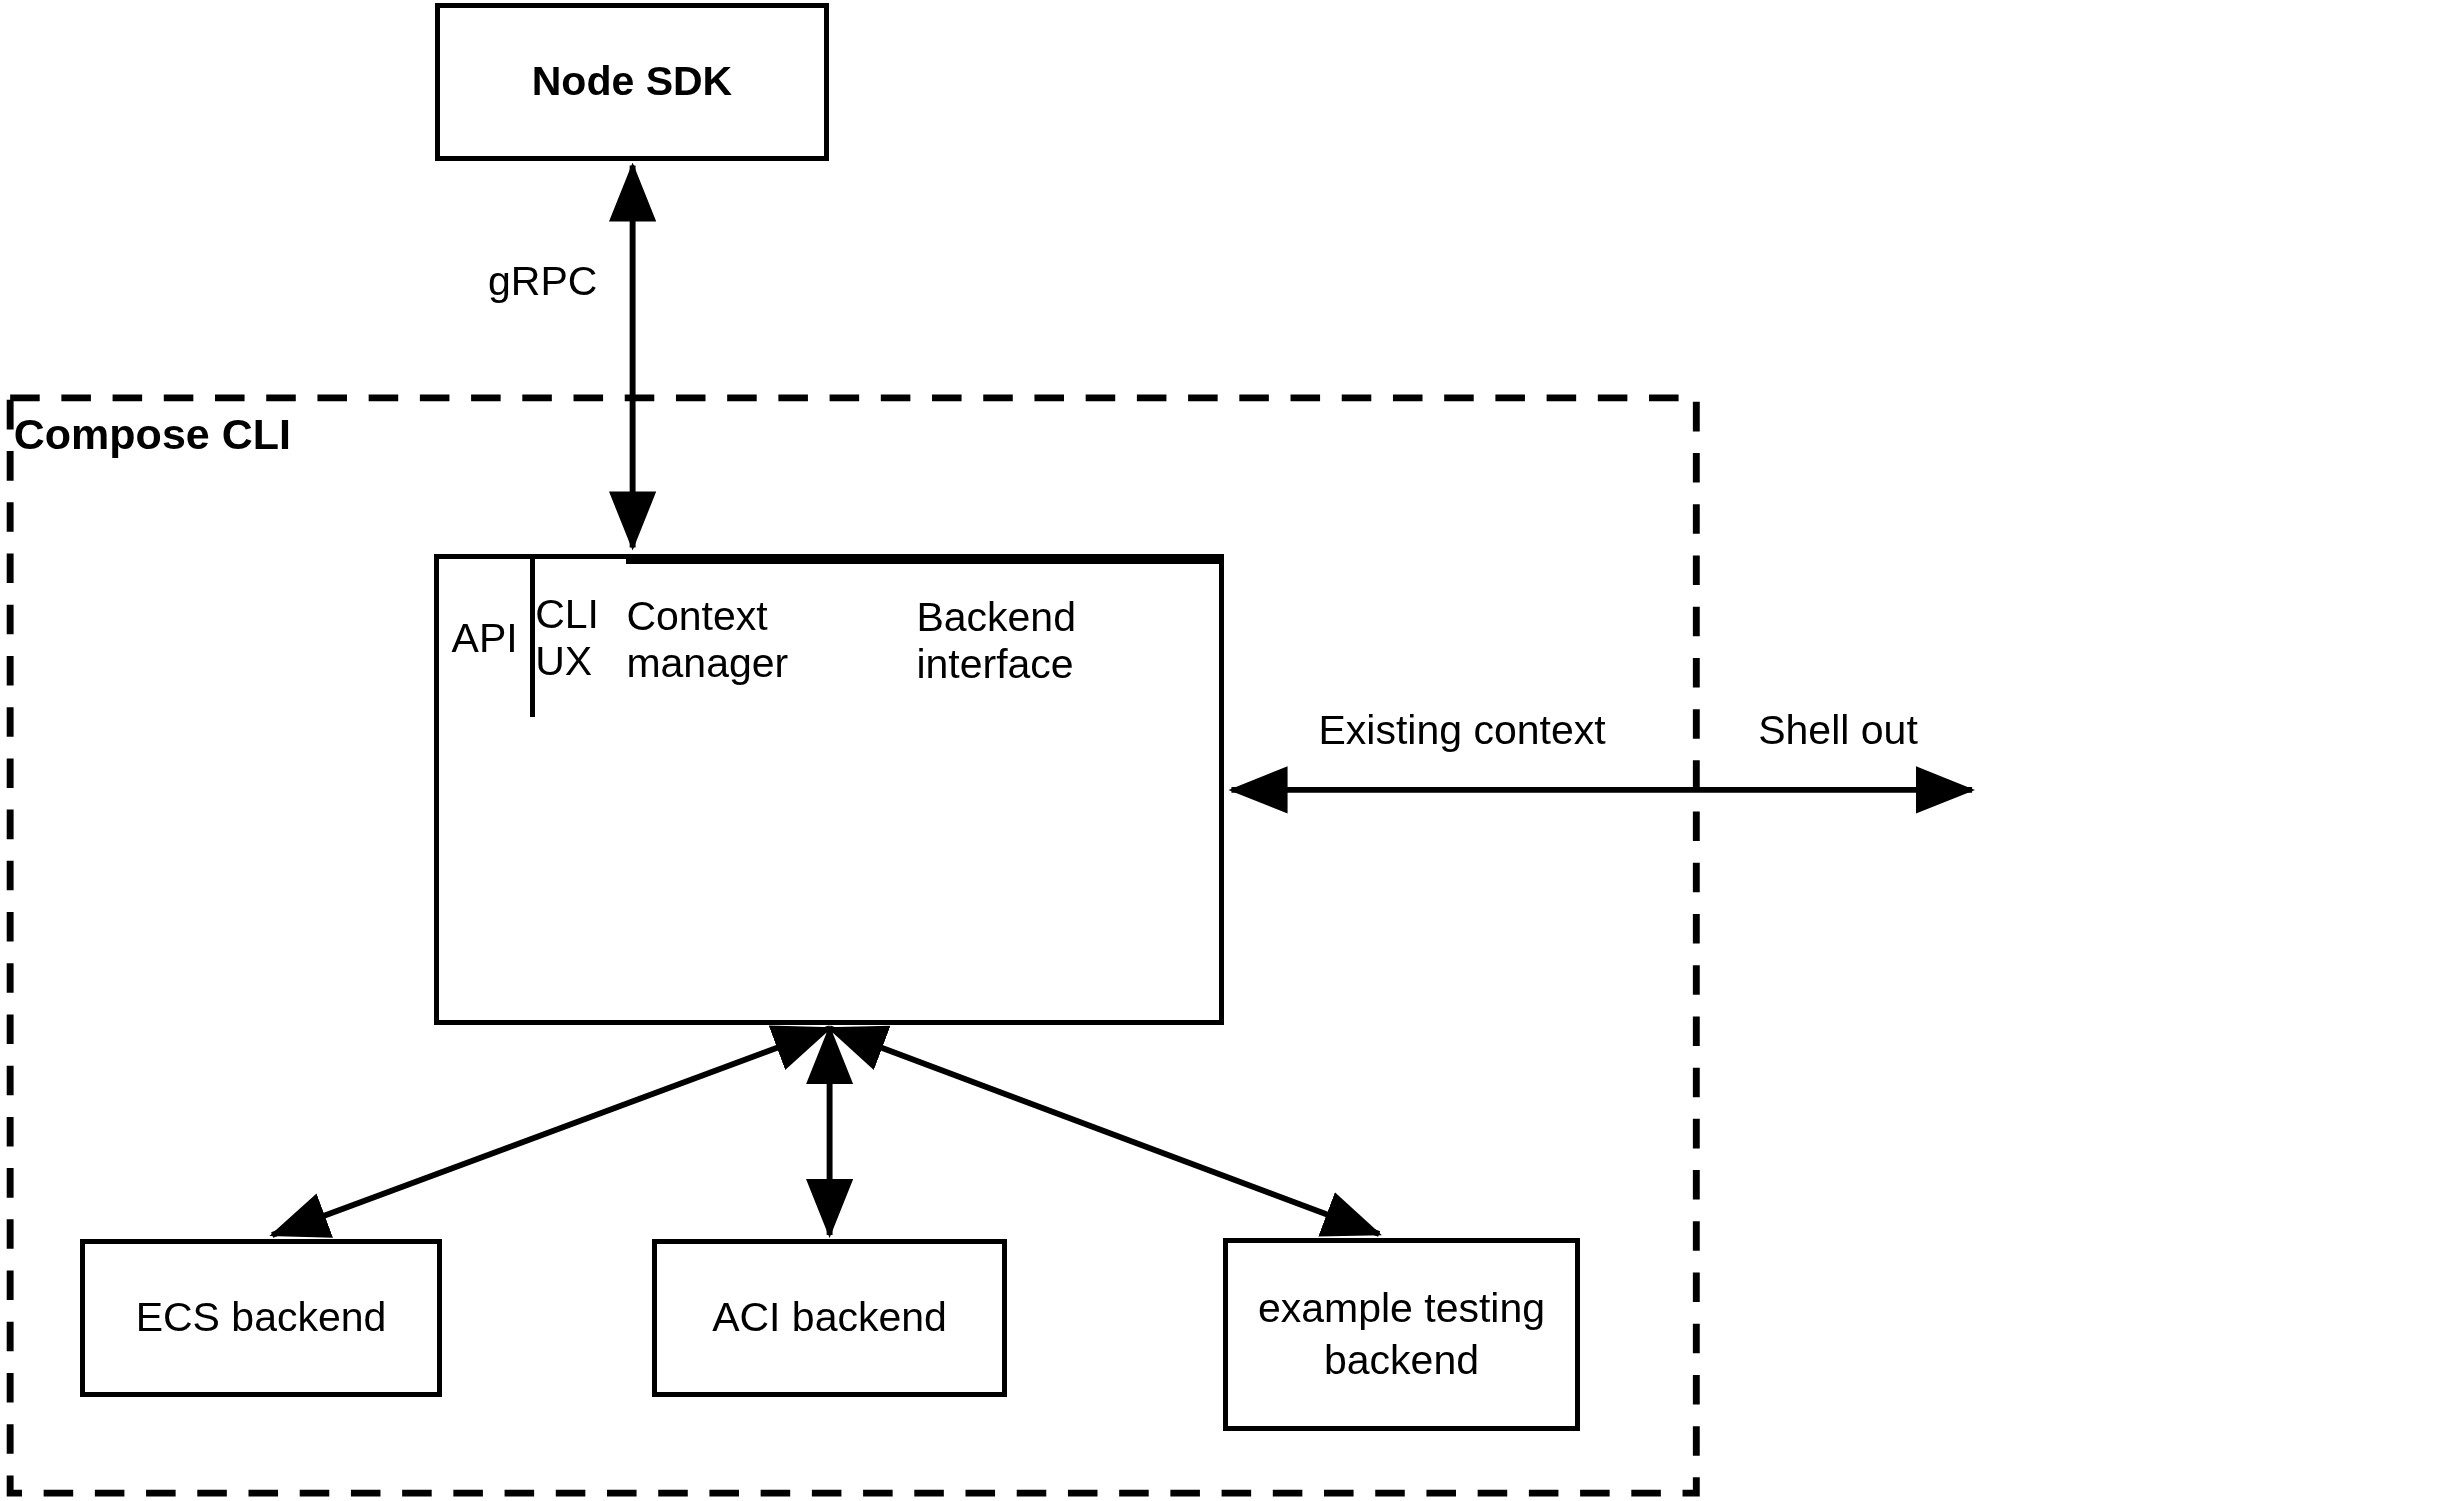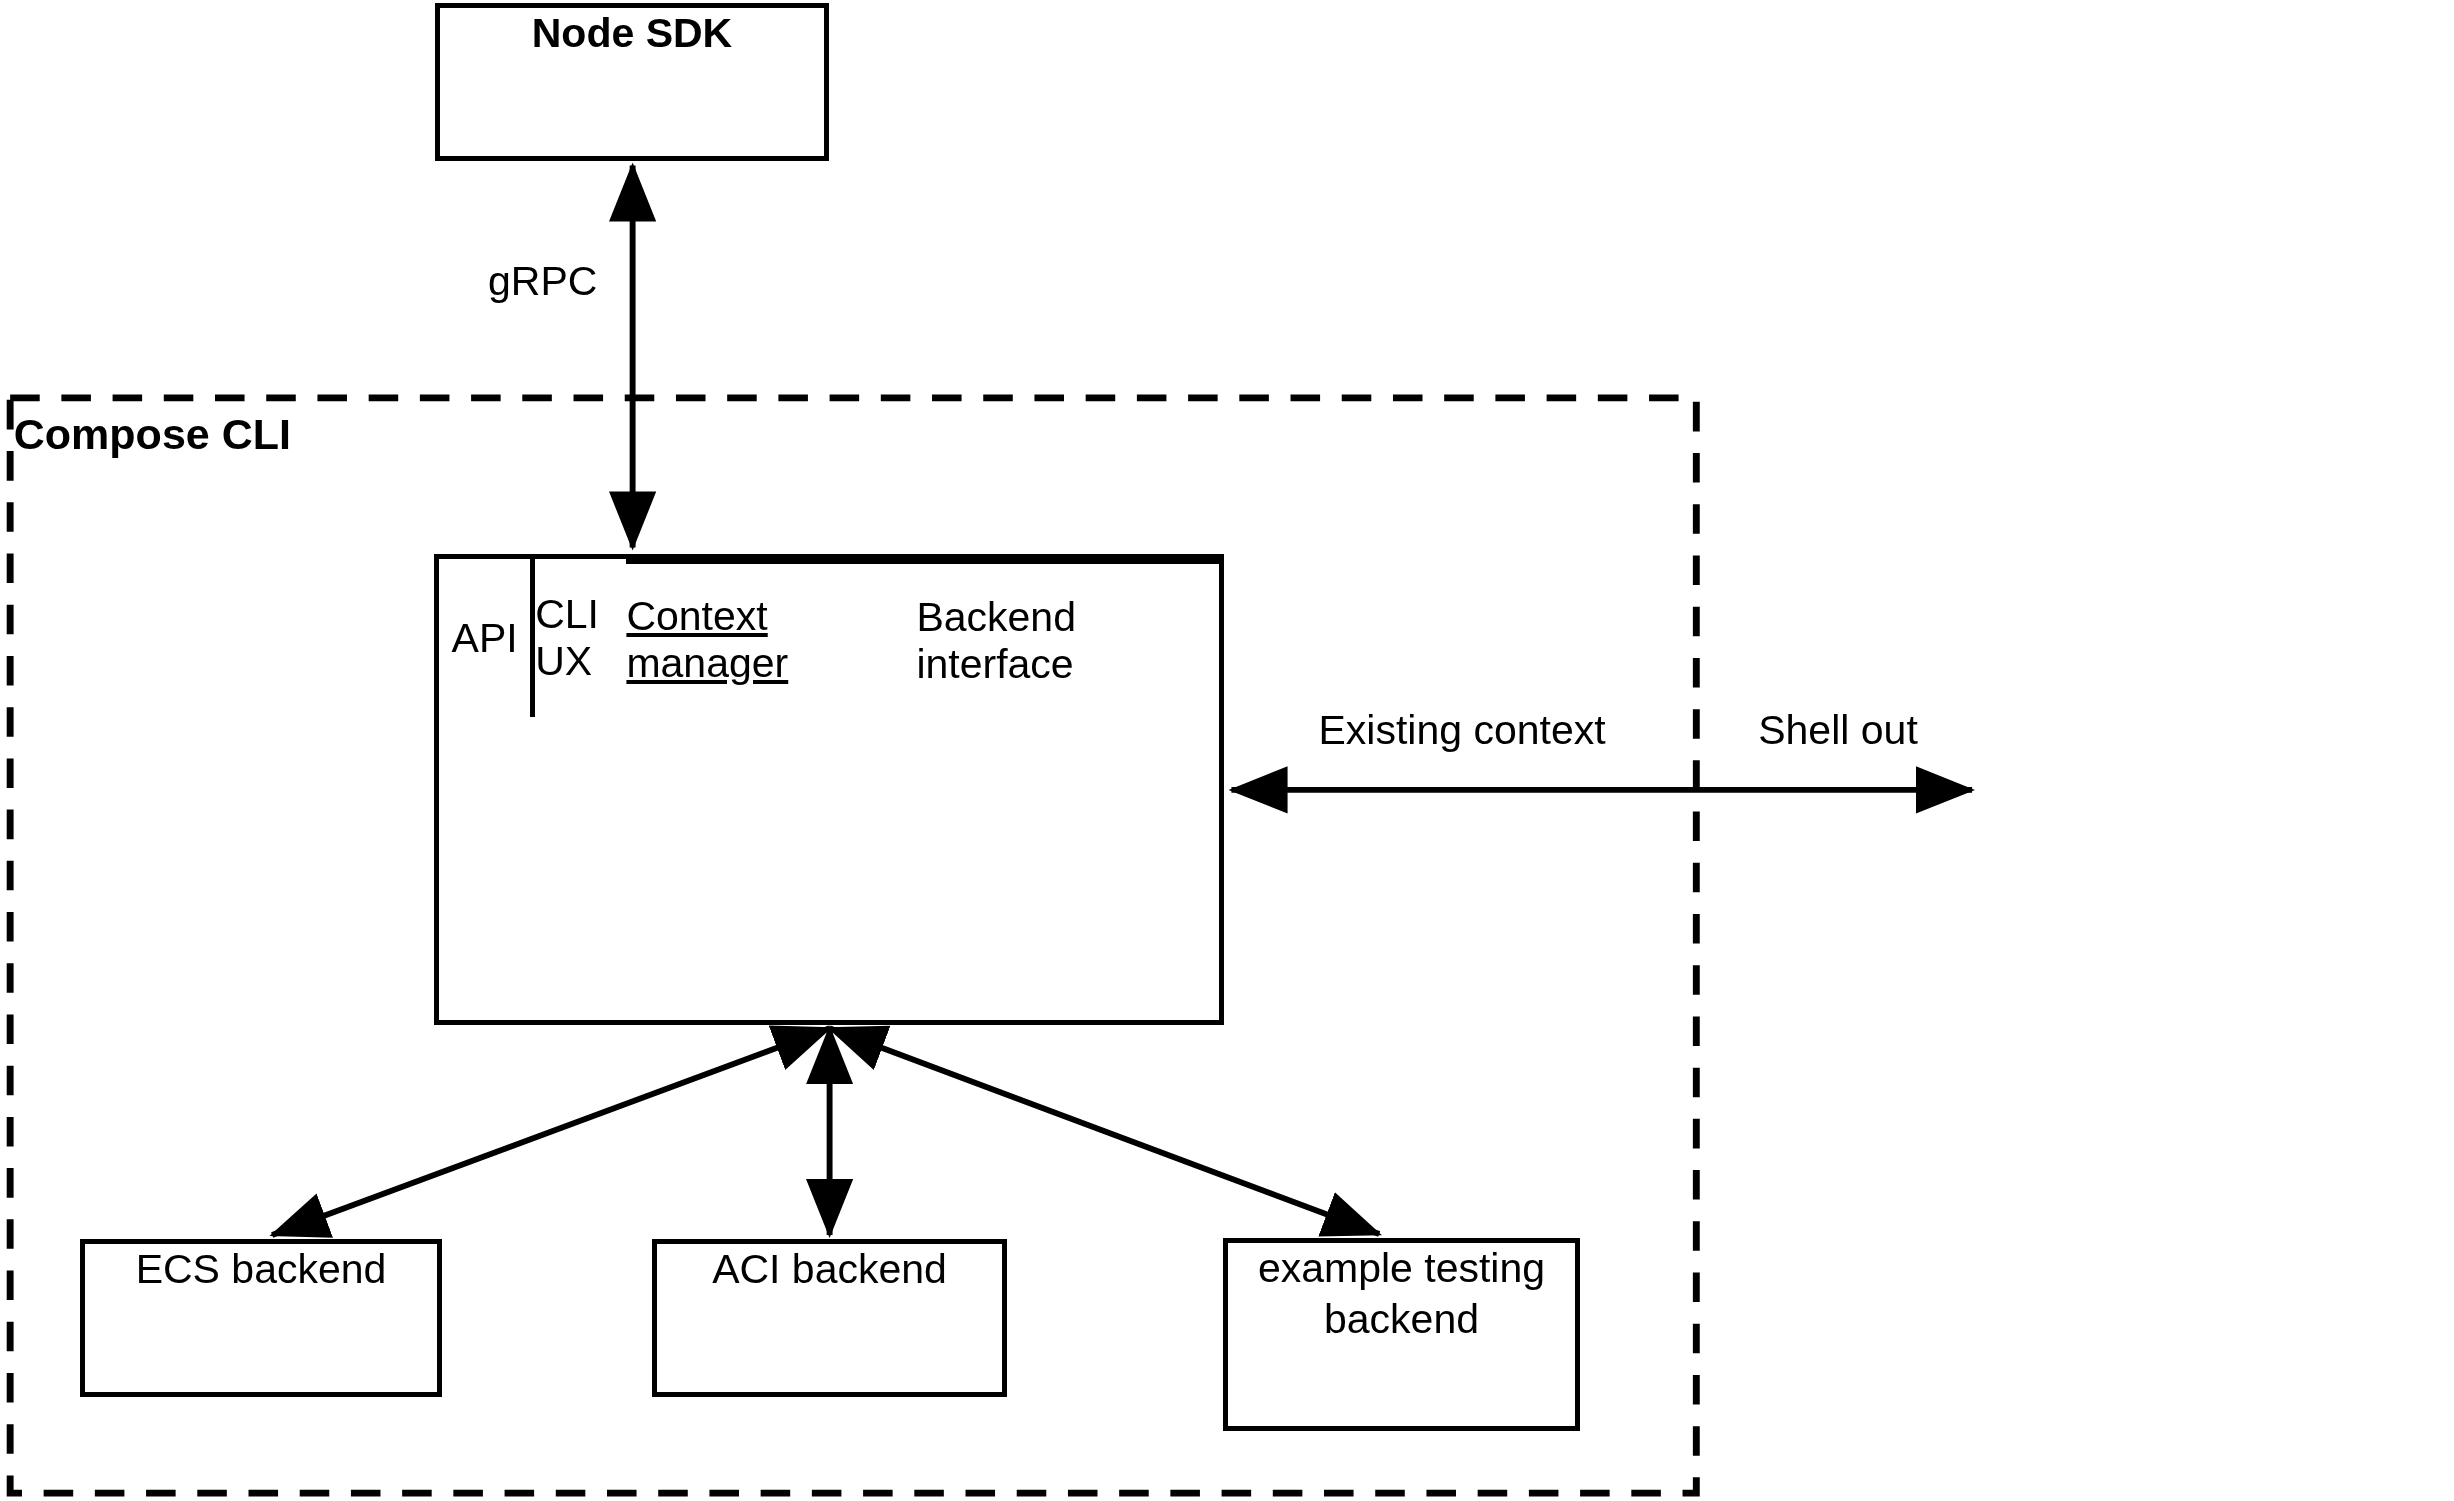--- a/index.html
+++ b/index.html
@@ -16,20 +16,21 @@
     position: absolute;
     left: 0; top: 0;
     width: 2455px; height: 1501px;
   }
   .box {
     position: absolute;
     box-sizing: border-box;
     border: 5.9px solid #000000;
     background: #ffffff;
     display: flex;
+    align-items: center;
     justify-content: center;
     text-align: center;
     font-size: 41px;
     line-height: 1.25;
   }
   .bold { font-weight: bold; }
   
   .stack {
     position: absolute;
     box-sizing: border-box;
@@ -47,21 +48,21 @@
     font-size: 41px;
     box-sizing: border-box;
   }
   .stack .cell.left { border-right: 5.9px solid #000000; }
   .stack .row {
     display: flex; align-items: center; justify-content: center;
     font-size: 41px;
     box-sizing: border-box;
     border-top: 5.9px solid #000000;
   }
-  .stack .row2 { height: 156px; text-decoration: underline; }
+  .stack .row2 { height: 156px; }
   .stack .row3 { height: 158px; }
   .edge-label {
     position: absolute;
     font-size: 41px;
     white-space: nowrap;
   }
   .centered { transform: translateX(-50%); text-align: center; }
   .container-label {
     position: absolute;
     left: 13.8px; top: 410px;

